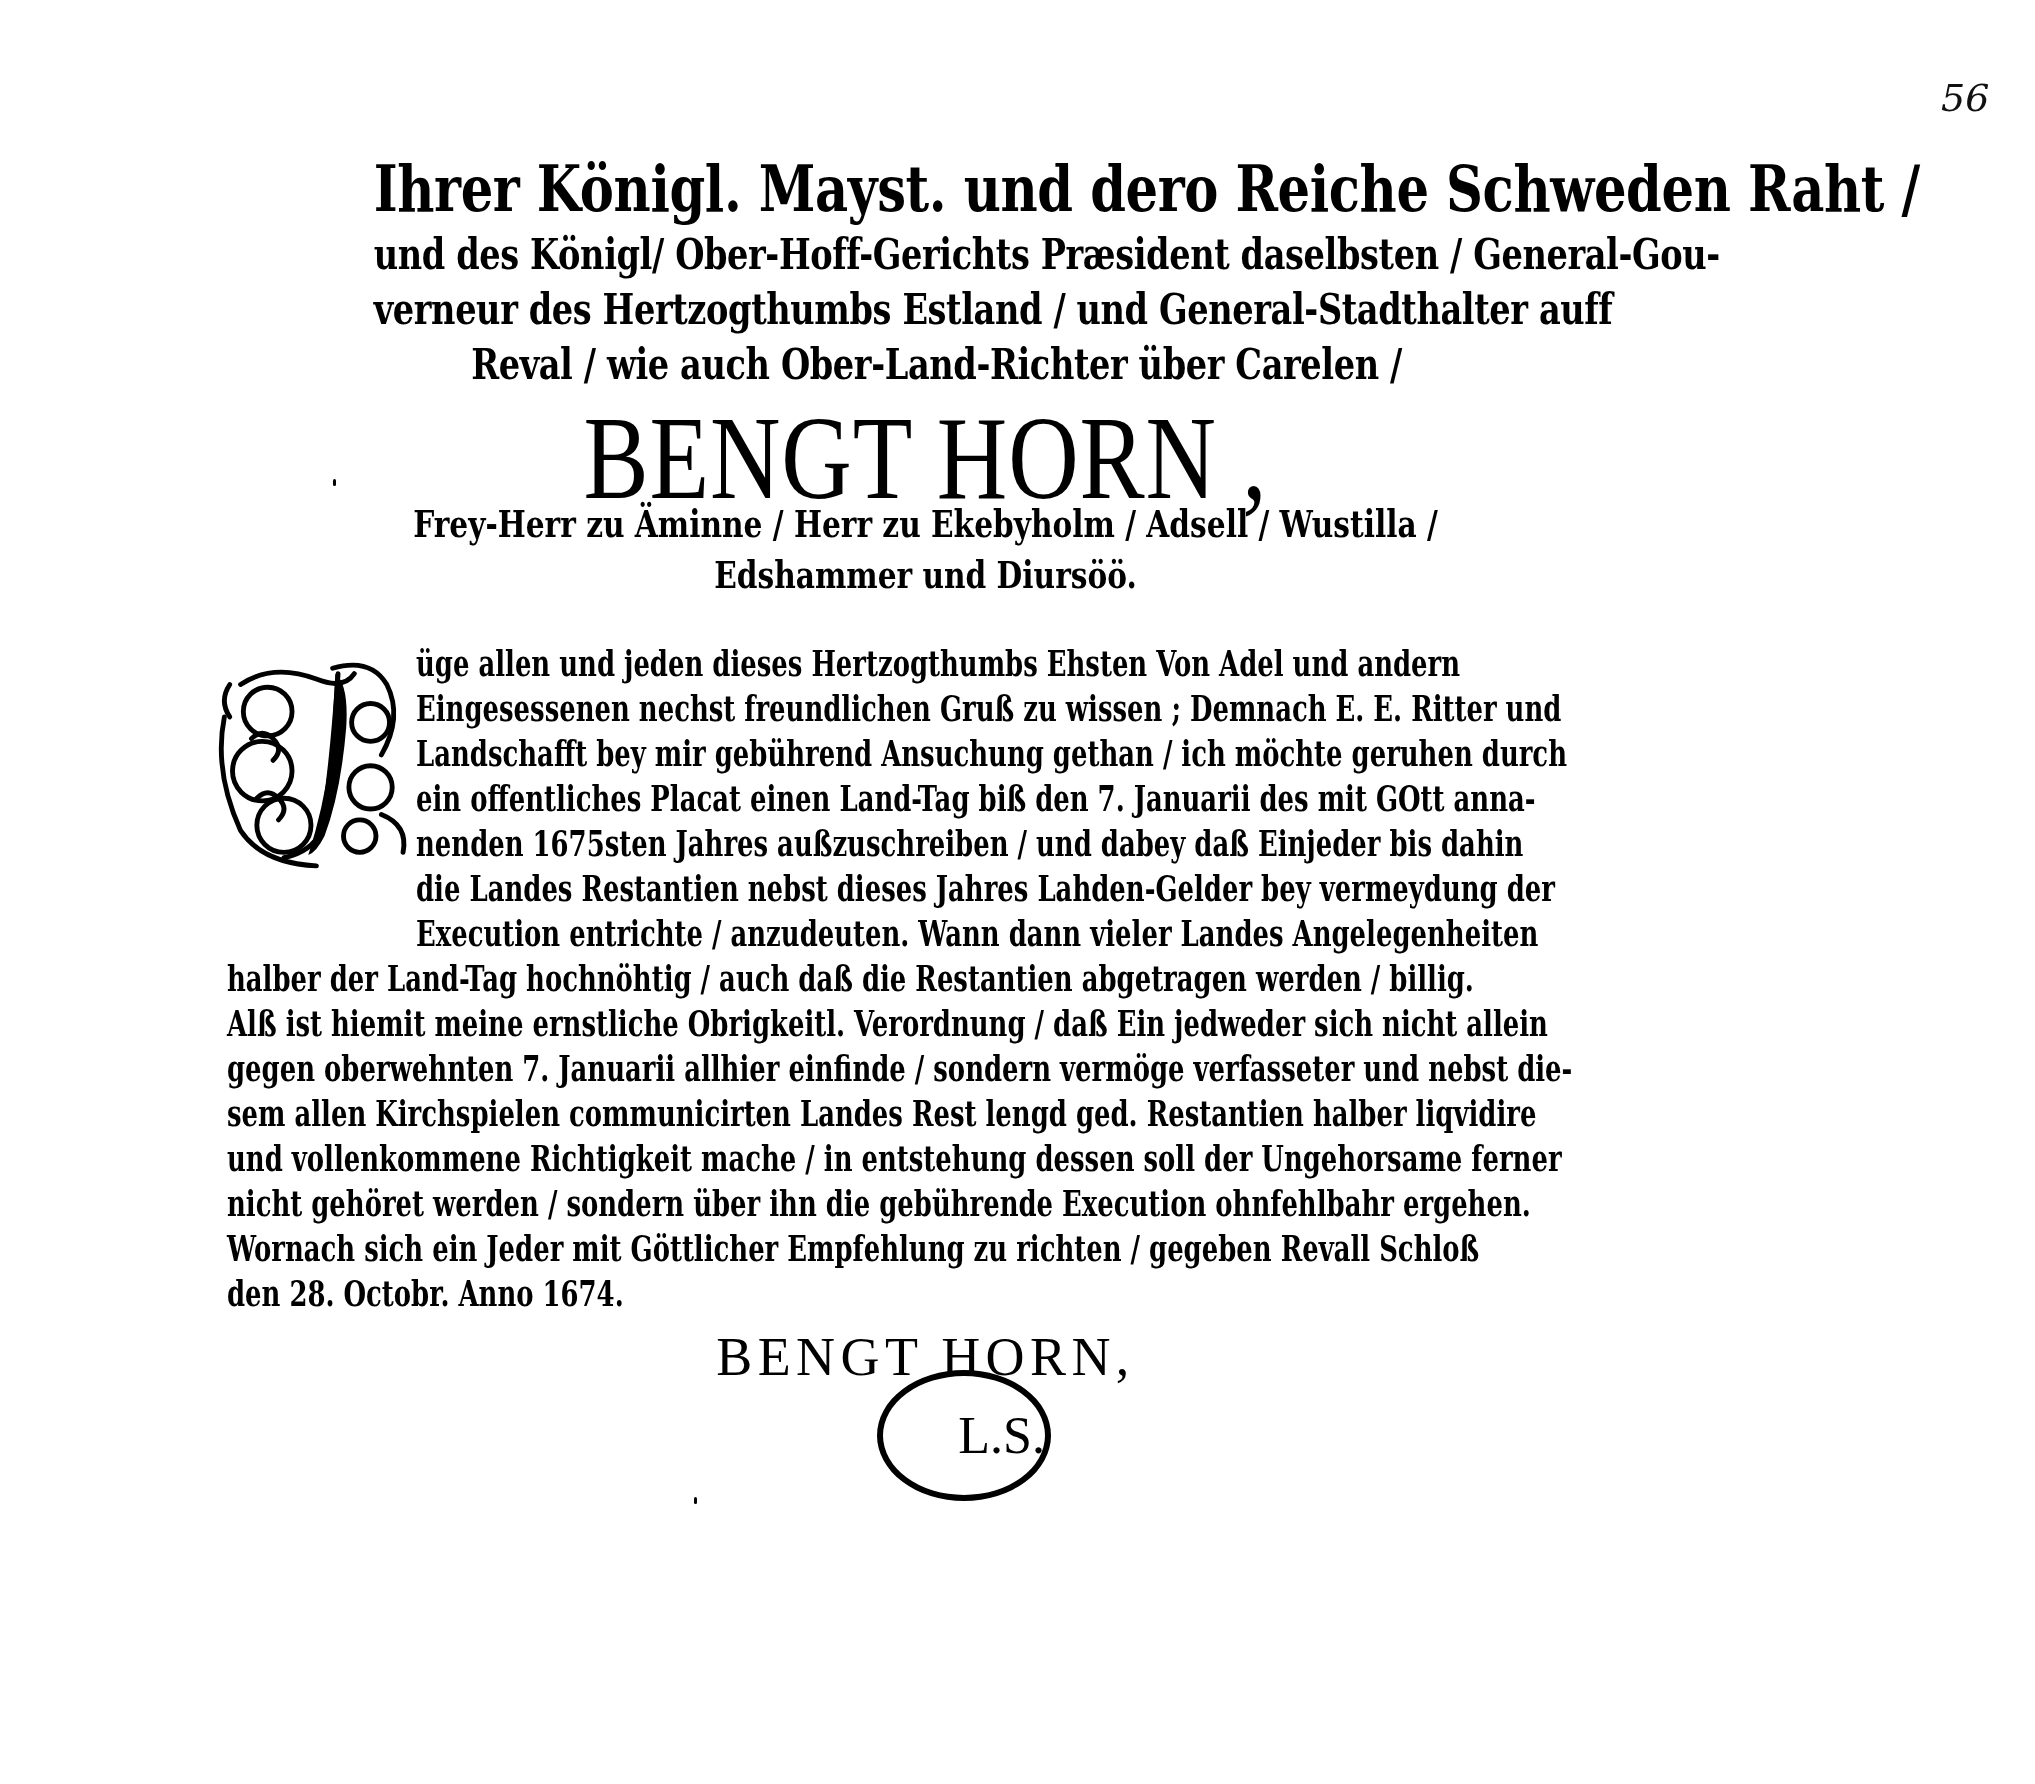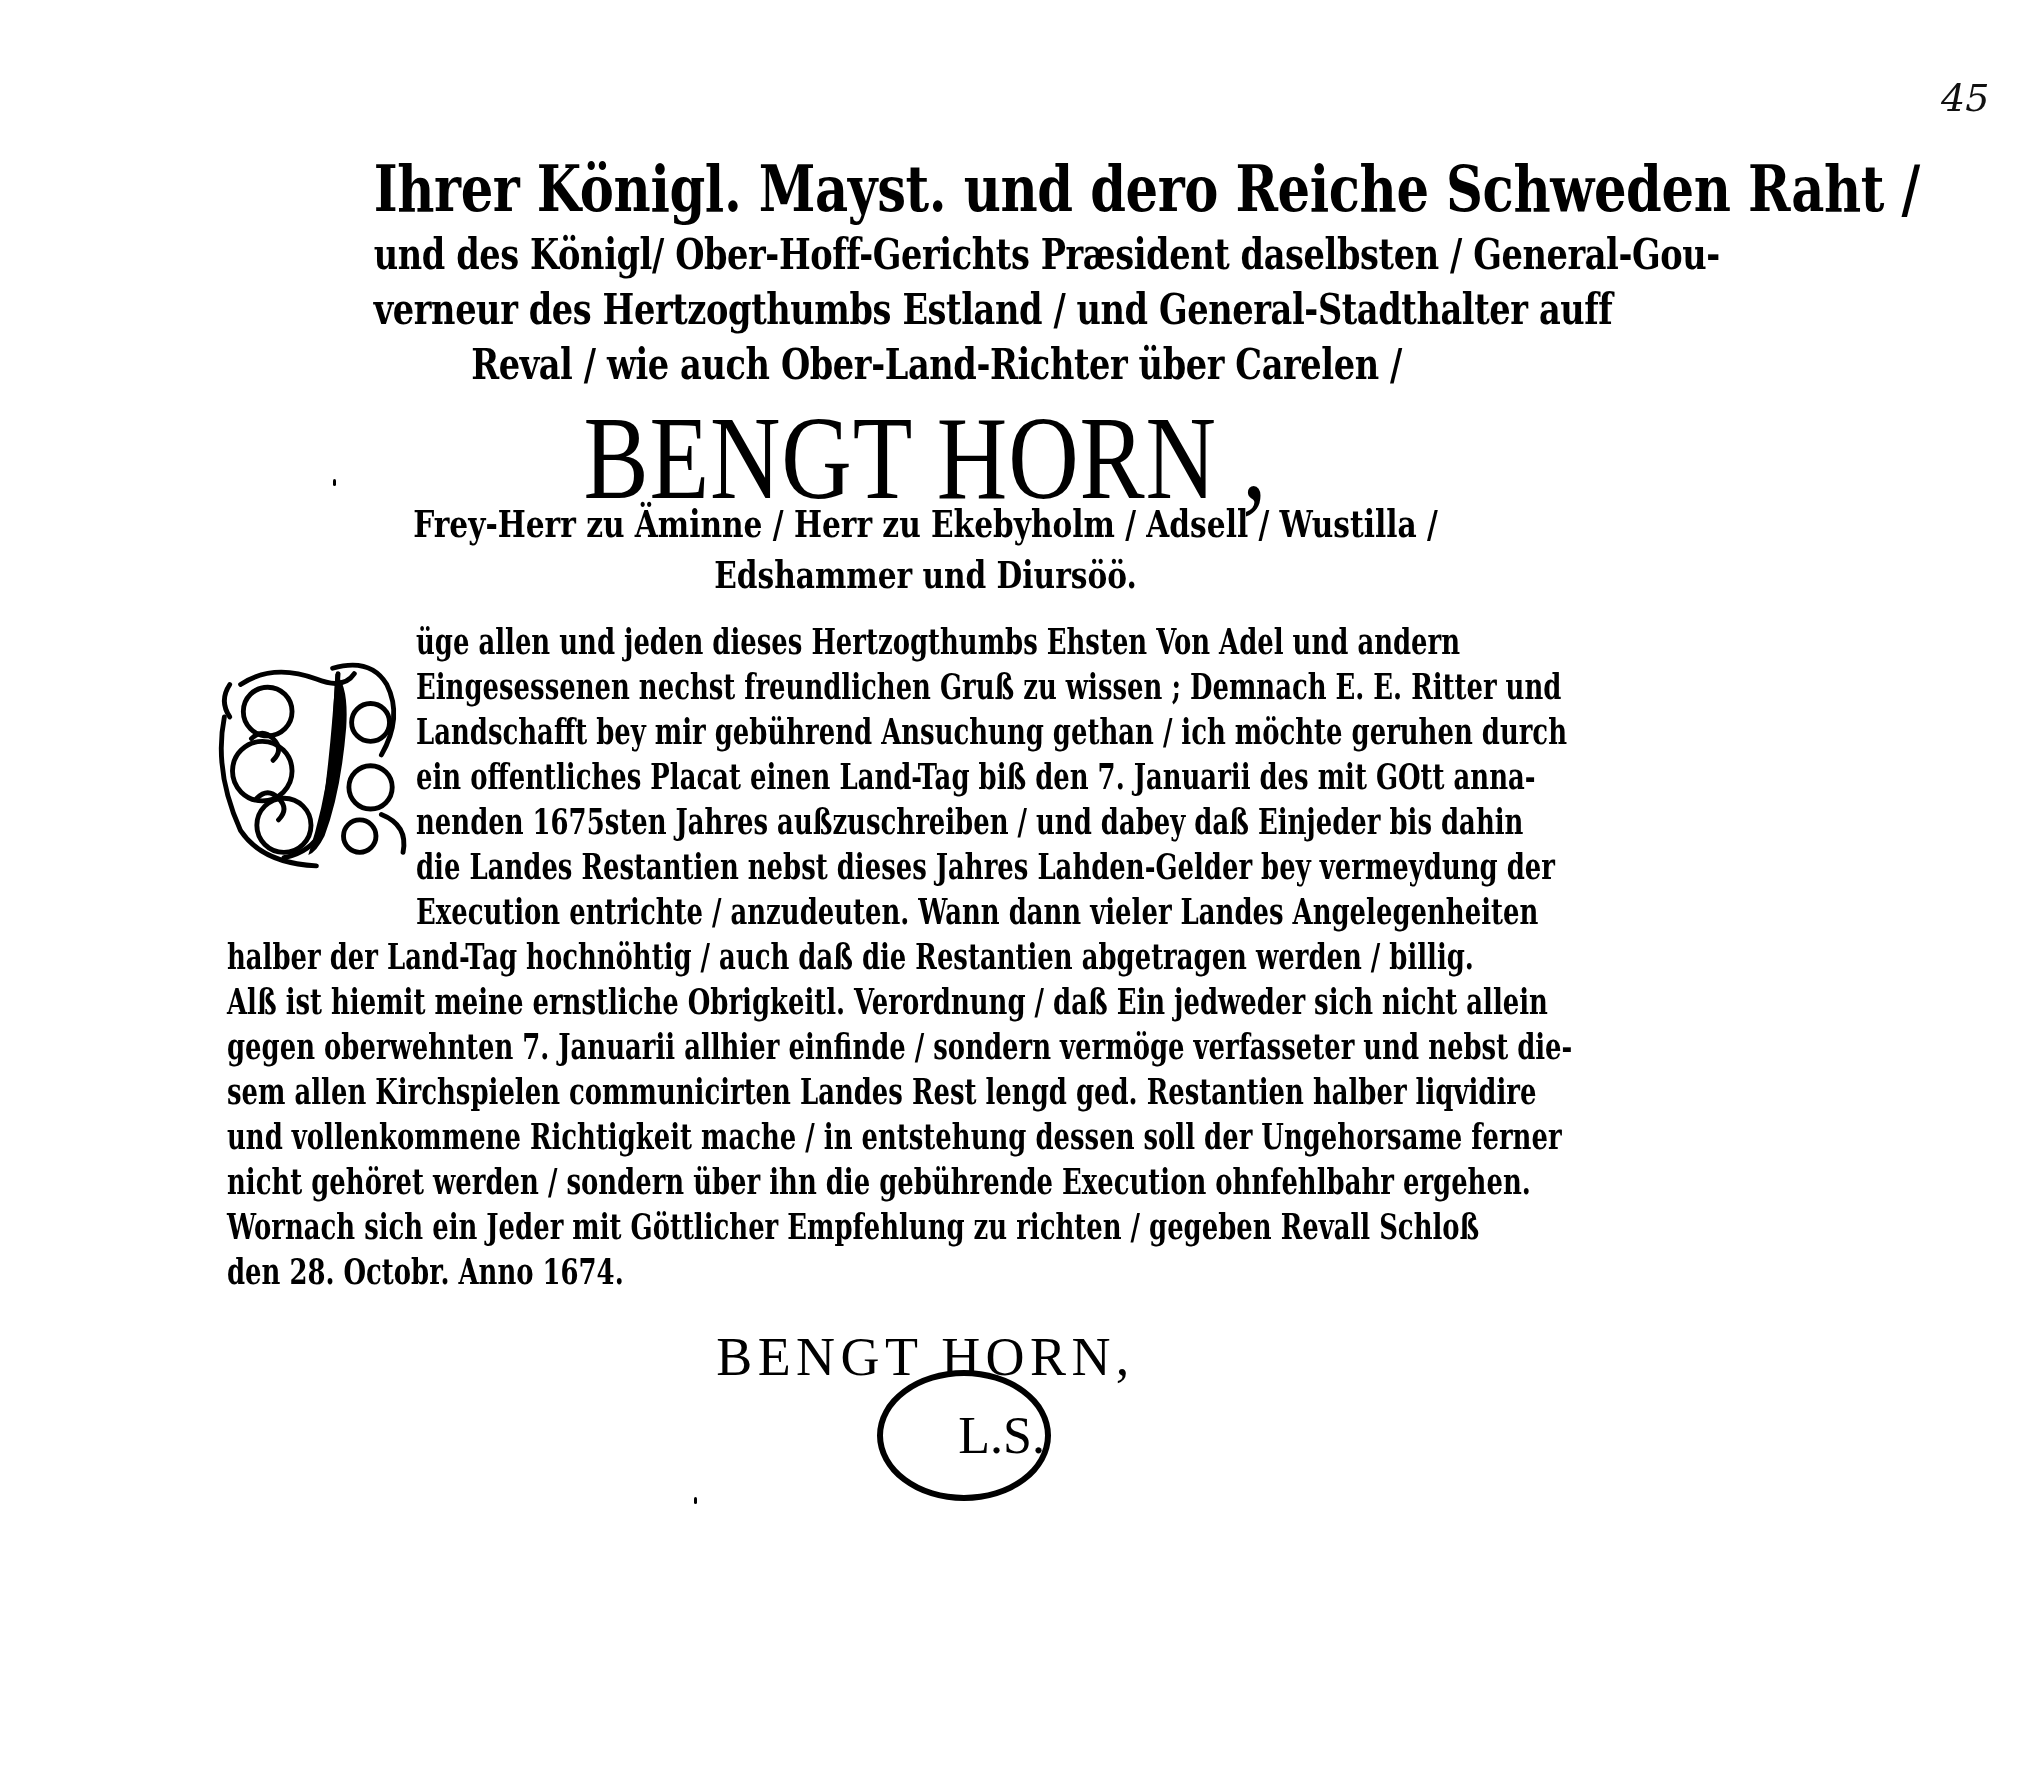--- a/index.html
+++ b/index.html
@@ -35,21 +35,21 @@
   }
   .subtitle-line {
     font-family: "DejaVu Serif", serif; font-weight: bold;
     font-size: 38px; line-height: 1.35; white-space: nowrap;
     transform: scaleX(0.78); transform-origin: center;
   }
   .initial {
     position: absolute; left: 208px; top: 652px; width: 206px; height: 222px;
   }
   .body-block {
-    position: absolute; left: 319px; top: 619px; width: 1364px;
+    position: absolute; left: 319px; top: 641px; width: 1364px;
   }
   .body-line {
     font-family: "DejaVu Serif", serif; font-weight: bold;
     font-size: 35px; line-height: 45px; white-space: nowrap;
     transform: scaleX(0.74); transform-origin: left center;
   }
   .body-line.indent { margin-left: 97px; }
   .body-line.full { margin-left: -92px; }
   .signature {
     position: absolute; top: 1326px; left: 0; width: 2035px; text-align: center;
@@ -62,21 +62,21 @@
     display: flex; align-items: center; justify-content: flex-end;
   }
   .seal-text {
     font-family: "Liberation Serif", serif; font-size: 52px;
   }
   .speck { position: absolute; width: 3.2px; height: 6.5px; background: #000; border-radius: 1.6px; }
 </style>
 </head>
 <body>
 
-<div class="page-number">45</div>
+<div class="page-number">56</div>
 
 <div class="title-block">
   <div class="title-line t1">Ihrer Königl. Mayst. und dero Reiche Schweden Raht /</div>
   <div class="title-line t2">und des Königl/ Ober-Hoff-Gerichts Præsident daselbsten / General-Gou-</div>
   <div class="title-line t3">verneur des Hertzogthumbs Estland / und General-Stadthalter auff</div>
   <div class="title-line t4">Reval / wie auch Ober-Land-Richter über Carelen /</div>
 </div>
 
 <div class="name-large">BENGT HORN ,</div>
 

